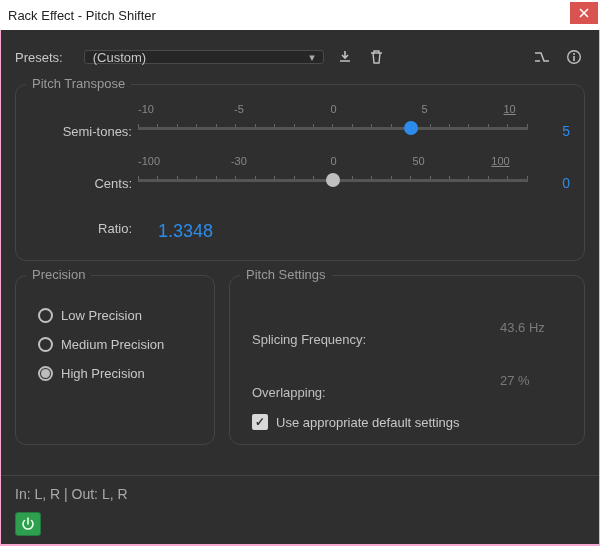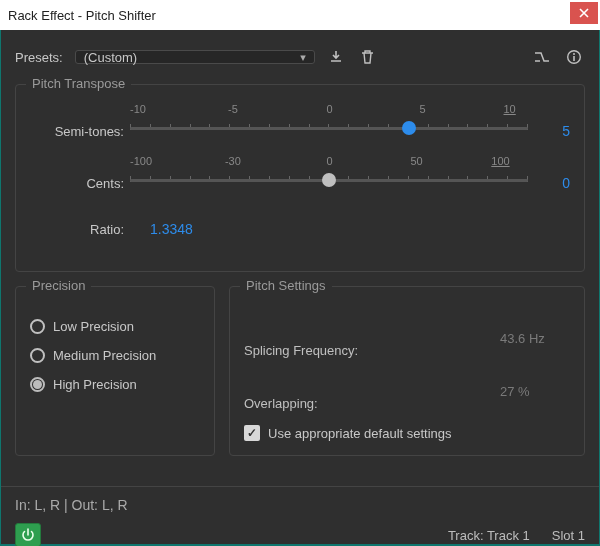--- a/index.html
+++ b/index.html
@@ -8,21 +8,21 @@
     font-size: 13px;
     background: #fff;
     color: #c8c8c8;
     width: 600px;
     height: 546px;
     overflow: hidden;
   }
   .window {
     width: 600px;
     height: 546px;
-    background: #0f766e;
+    background: #f9a8d4;
     position: relative;
   }
   .titlebar {
     height: 30px;
     background: #fff;
     display: flex;
     align-items: center;
     padding: 0 0 0 8px;
     color: #222;
     font-size: 13px;
@@ -51,21 +51,21 @@
   }
   .inner {
     padding: 16px 14px 10px 14px;
   }
   .presets-row {
     display: flex;
     align-items: center;
     gap: 10px;
     margin-bottom: 16px;
   }
-  .presets-label { color: #c8c8c8; font-size: 13px; margin-right: 2px;}
+  .presets-label { color: #c8c8c8; font-size: 13px; margin-right: 11px;}
   .preset-select {
     flex: 0 0 240px;
     height: 14px;
     background: #262626;
     border: 1px solid #4a4a4a;
     border-radius: 3px;
     display: flex;
     align-items: center;
     justify-content: space-between;
     padding: 0 8px;
@@ -78,22 +78,22 @@
     height: 22px;
     display: flex;
     align-items: center;
     justify-content: center;
     color: #c0c0c0;
     cursor: pointer;
   }
   .spacer { flex: 1; }
   .group {
     border: 1px solid #444;
-    border-radius: 4px;
-    padding: 18px 14px 14px 14px;
+    border-radius: 11px;
+    padding: 18px 14px 14px 22px;
     position: relative;
     margin-bottom: 14px;
   }
   .group-title {
     position: absolute;
     top: -9px;
     left: 10px;
     background: #2f2f2f;
     padding: 0 6px;
     font-size: 13px;
@@ -156,25 +156,25 @@
   .slider-value {
     width: 42px;
     text-align: right;
     color: #2d8ceb;
     font-size: 14px;
     font-weight: 500;
     padding-left: 10px;
   }
   .ratio-row {
     display: flex;
-    align-items: center;
-    margin: 6px 0 20px 0;
+    align-items: flex-start;
+    margin: 6px 0 4px 0;
   }
   .ratio-row .slider-label { width:100px; }
-  .ratio-val { color:#2d8ceb; font-weight:500; font-size:14px; padding-left:20px;}
+  .ratio-val { color:#2d8ceb; font-weight:500; font-size:18px; padding-left:20px;}
   .cols { display:flex; gap:14px; }
   .col-precision { flex: 0 0 200px; }
   .col-pitch { flex:1; }
   .radio-row {
     display:flex; align-items:center; gap:8px;
     margin: 14px 0;
     cursor:pointer;
   }
   .radio-outer {
     width:15px; height:15px; border:2px solid #c0c0c0; border-radius:50%;
@@ -380,22 +380,18 @@
     <div class="divider"></div>
 
     <div class="footer">
       <div class="io-text">In: L, R | Out: L, R</div>
       <div class="foot-row">
         <div class="power-btn">
           <svg width="14" height="14" viewBox="0 0 14 14">
                 <path d="M7 1v6M3.5 3.5a5 5 0 1 0 7 0" stroke="#eaffea" stroke-width="1.6" fill="none" stroke-linecap="round"></path>
               </svg>
         </div>
-        <div class="foot-right">
-          <span>Track: Track 1</span>
-          <span>Slot 1</span>
-        </div>
       </div>
     </div>
 
   </div>
     </div>
 </div>
 
 </body></html>

